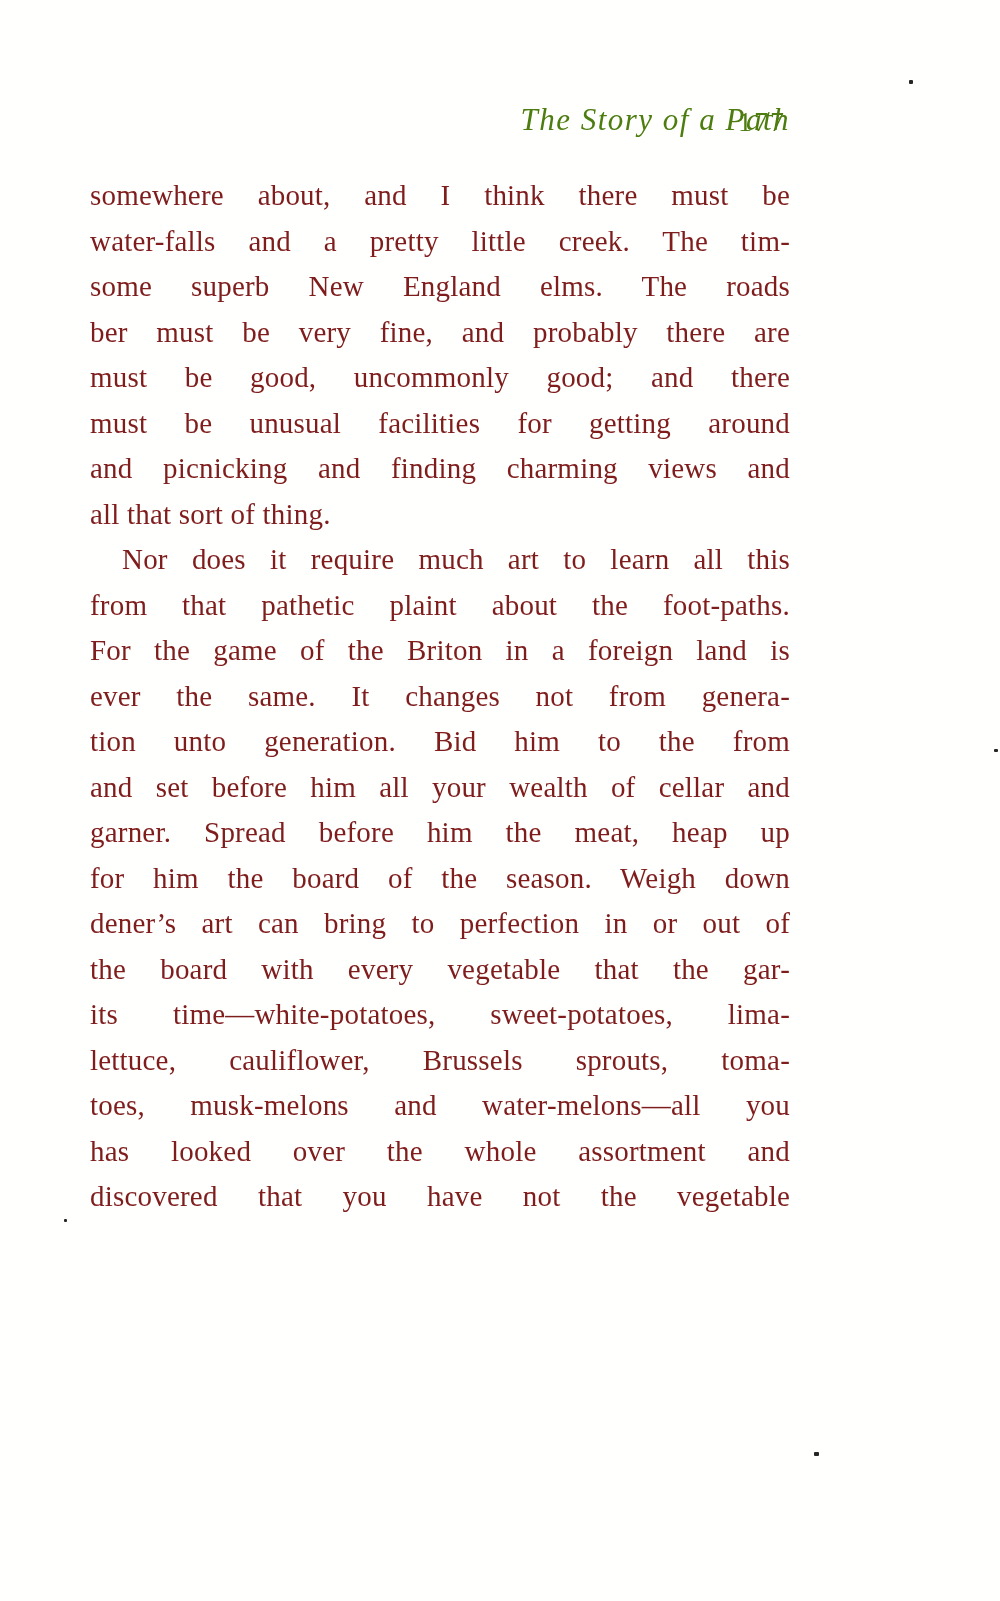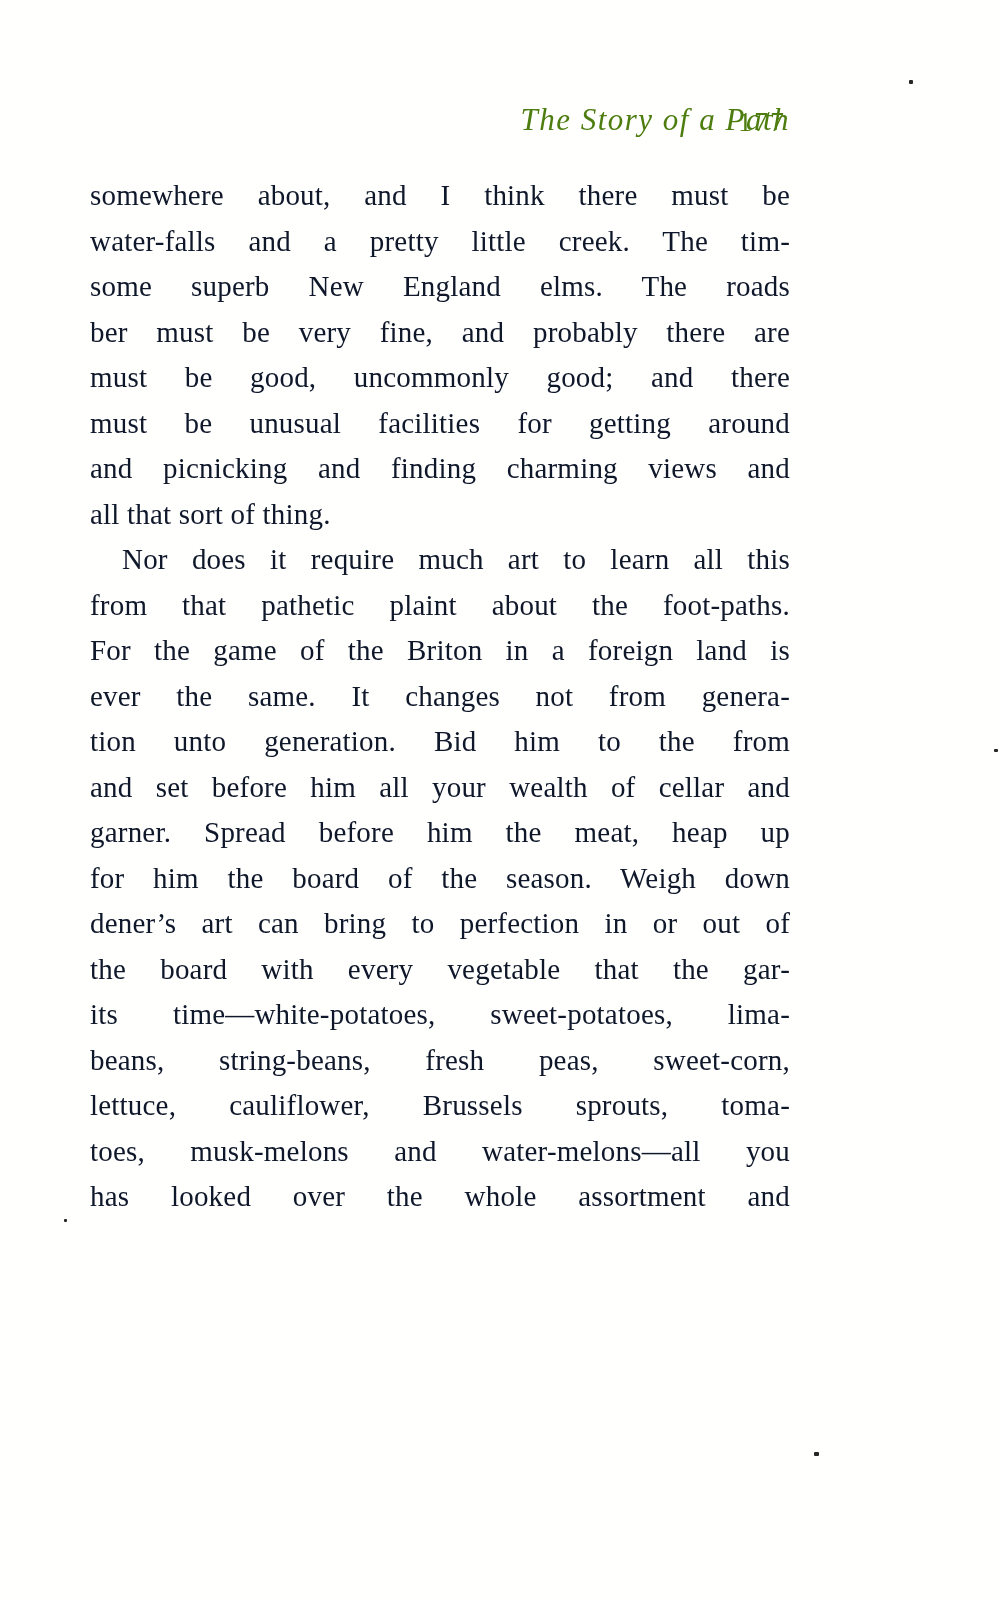--- a/index.html
+++ b/index.html
@@ -41,21 +41,21 @@
     font-variant-numeric: oldstyle-nums;
   }
   .text-block {
     position: absolute;
     left: 90px;
     top: 173px;
     width: 700px;
     font-size: 29px;
     line-height: 45.5px;
     letter-spacing: 0.2px;
-    color: #0f172a;
+    color: #7f1d1d;
   }
   .para + .para {
     margin-top: 0;
   }
   .line {
     height: 45.5px;
     text-align: justify;
     text-align-last: justify;
   }
   .line.last {
@@ -101,24 +101,24 @@
         <div class="line">from that pathetic plaint about the foot-paths.</div>
         <div class="line">For the game of the Briton in a foreign land is</div>
         <div class="line">ever the same.  It changes not from genera-</div>
         <div class="line">tion unto generation.  Bid him to the from</div>
         <div class="line">and set before him all your wealth of cellar and</div>
         <div class="line">garner.  Spread before him the meat, heap up</div>
         <div class="line">for him the board of the season.  Weigh down</div>
         <div class="line">dener’s art can bring to perfection in or out of</div>
         <div class="line">the board with every vegetable that the gar-</div>
         <div class="line">its time—white-potatoes, sweet-potatoes, lima-</div>
-        <div class="line">beans, string-beans, fresh peas, sweet-corn,</div>
         <div class="line">lettuce, cauliflower, Brussels sprouts, toma-</div>
         <div class="line">toes, musk-melons and water-melons—all you</div>
         <div class="line">has looked over the whole assortment and</div>
+        <div class="line">discovered that you have not the vegetable</div>
       </div>
     </main>
 
   <div class="speck speck-1"></div>
   <div class="speck speck-2"></div>
   <div class="speck speck-3"></div>
   <div class="speck speck-4"></div>
 
 </div>
 

